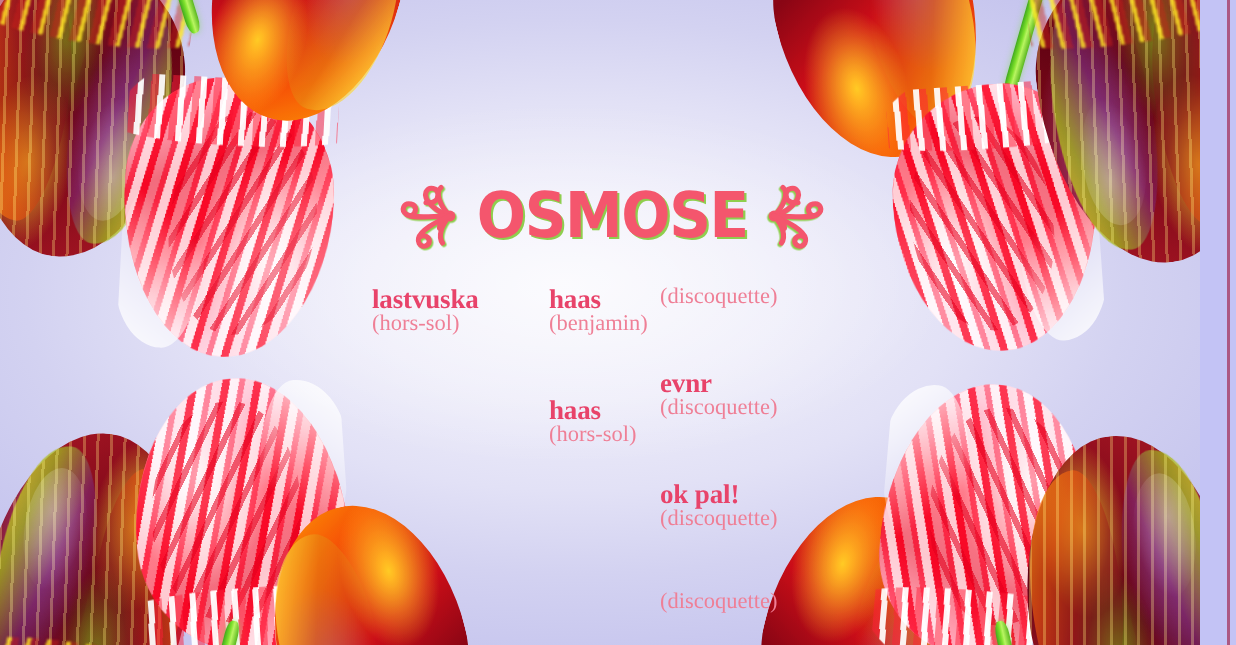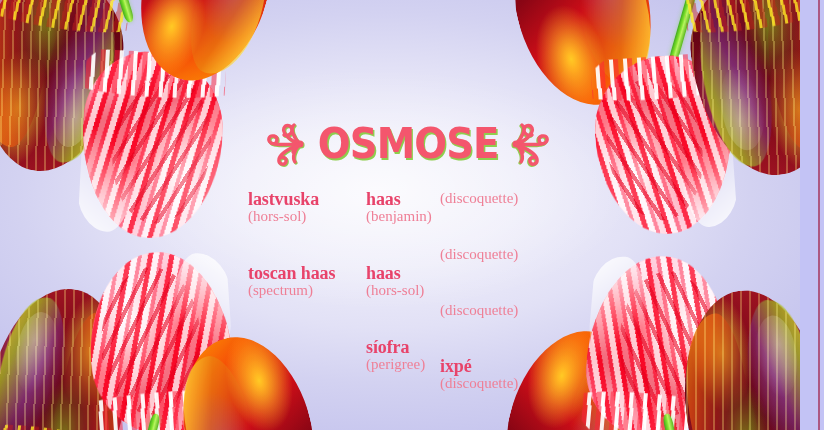--- a/index.html
+++ b/index.html
@@ -392,58 +392,51 @@
 
   <div class="roster">
     <div class="cols">
 
       <div class="col c1">
         <div class="entry">
           <div class="nm">lastvuska</div>
           <div class="tg">(hors-sol)</div>
         </div>
         <div class="spacer"></div>
-        <div class="entry">
-          <div class="nm">toscan haas</div>
-          <div class="tg">(spectrum)</div>
-        </div>
       </div>
 
       <div class="col c2">
         <div class="entry">
           <div class="nm">haas</div>
           <div class="tg">(benjamin)</div>
         </div>
         <div class="spacer"></div>
         <div class="entry">
           <div class="nm">haas</div>
           <div class="tg">(hors-sol)</div>
         </div>
         <div class="spacer"></div>
-        <div class="entry">
-          <div class="nm">síofra</div>
-          <div class="tg">(perigree)</div>
-        </div>
       </div>
 
       <div class="col c3">
         <div class="entry">
           <div class="tg">(discoquette)</div>
         </div>
         <div class="spacer"></div>
         <div class="entry">
+          <div class="nm">evnr</div>
           <div class="tg">(discoquette)</div>
         </div>
         <div class="spacer"></div>
         <div class="entry">
+          <div class="nm">ok pal!</div>
           <div class="tg">(discoquette)</div>
         </div>
         <div class="spacer"></div>
         <div class="entry">
-          <div class="nm">ixpé</div>
           <div class="tg">(discoquette)</div>
         </div>
       </div>
 
     </div>
   </div>
 
   <div class="edge-strip"></div>
   <div class="edge-rule"></div>
 

